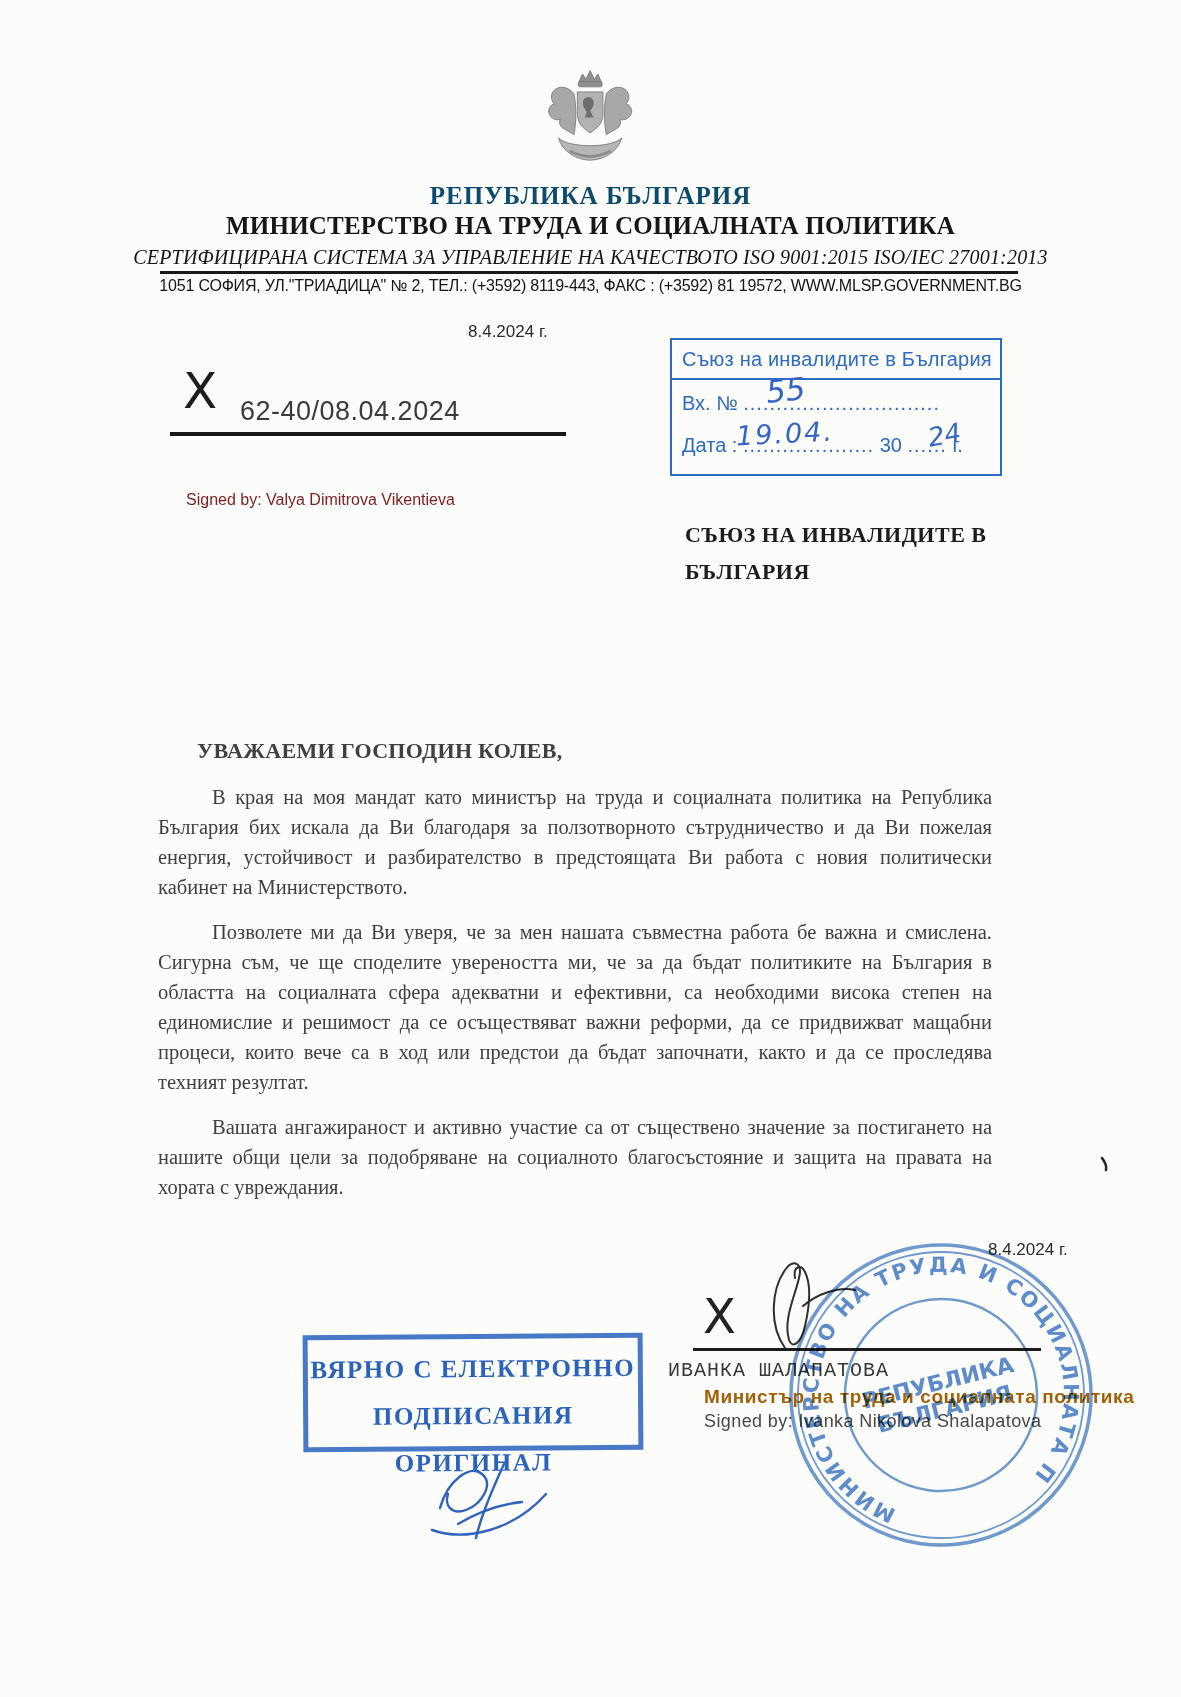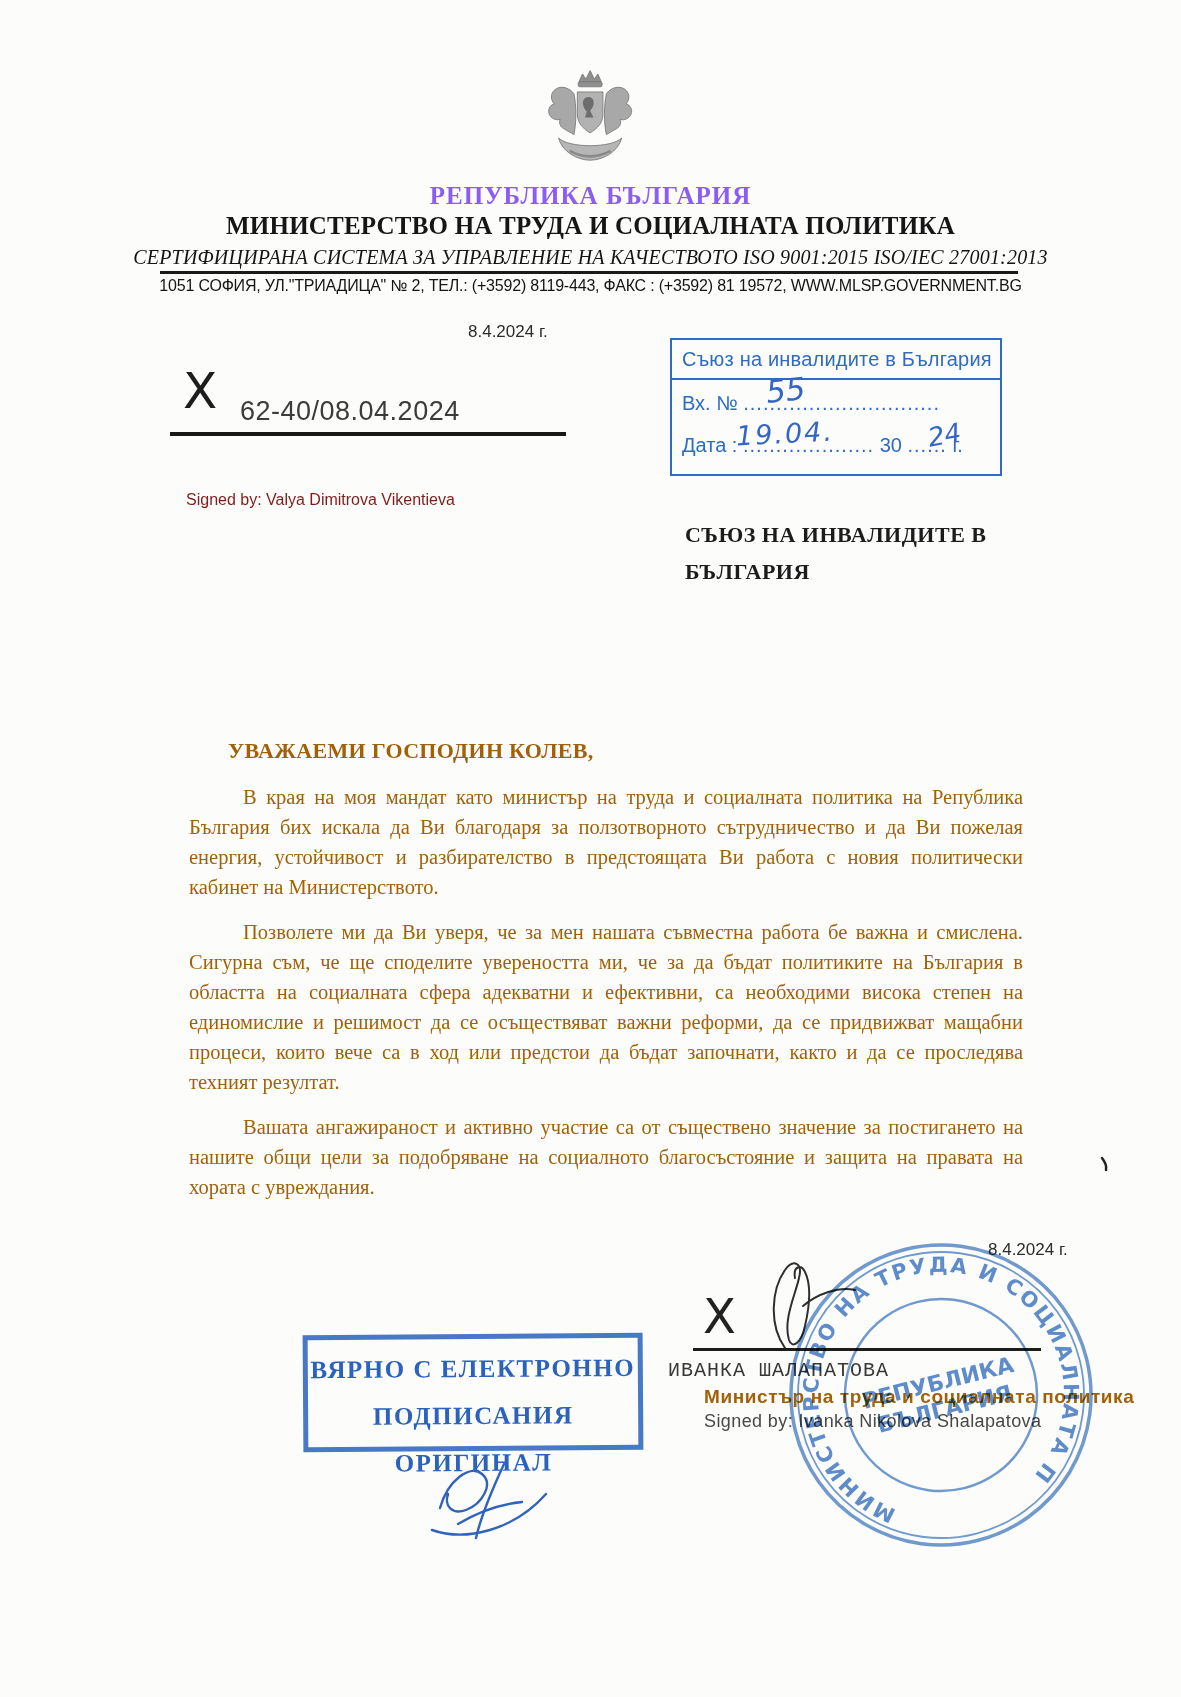--- a/index.html
+++ b/index.html
@@ -2,21 +2,21 @@
 <html><head>
 <meta charset="utf-8">
 <style>
   html,body{margin:0;padding:0;background:#e8e8e8;}
   #page{position:relative;width:1181px;height:1697px;margin:0 auto;background:#fcfcfb;
         font-family:"Liberation Serif",serif;color:#1b1b1b;overflow:hidden;}
 
   
   .coat{position:absolute;left:50%;transform:translateX(-50%);top:68px;}
   .hdr-country{position:absolute;left:0;top:182px;width:100%;text-align:center;
-       font-weight:bold;font-size:25px;letter-spacing:1px;color:#8b5cf6;}
+       font-weight:bold;font-size:25px;letter-spacing:1px;color:#0c4a6e;}
   .hdr-ministry{position:absolute;left:0;top:212px;width:100%;text-align:center;
        font-weight:bold;font-size:25px;letter-spacing:.2px;color:#161616;}
   .hdr-cert{position:absolute;left:0;top:246px;width:100%;text-align:center;
        font-style:italic;font-size:20px;letter-spacing:.2px;color:#141414;}
   .hdr-rule{position:absolute;left:160px;top:271px;width:858px;height:3px;background:#1a1a1a;}
   .hdr-contact{position:absolute;left:0;top:277px;width:100%;text-align:center;
        font-family:"Liberation Sans",sans-serif;font-size:16px;color:#151515;letter-spacing:-.2px;}
 
   
   .date-top{position:absolute;left:468px;top:322px;font-family:"Liberation Sans",sans-serif;
@@ -41,22 +41,22 @@
   .hand{position:absolute;font-family:"DejaVu Sans",sans-serif;font-style:italic;color:#3465c6;}
   .hand-no{left:94px;top:32px;font-size:31px;transform:rotate(-6deg);}
   .hand-date{left:64px;top:78px;font-size:27px;transform:rotate(-3deg);letter-spacing:2px;}
   .hand-year{left:256px;top:80px;font-size:26px;transform:rotate(-10deg);}
 
   
   .recipient{position:absolute;left:685px;top:516px;font-weight:bold;font-size:22px;
        line-height:37px;letter-spacing:.5px;color:#1c1c1c;}
 
   
-  .body{position:absolute;left:174px;top:736px;width:864px;text-align:justify;
-       font-size:20.5px;line-height:30px;color:#a16207;}
+  .body{position:absolute;left:143px;top:736px;width:864px;text-align:justify;
+       font-size:20.5px;line-height:30px;color:#404040;}
   .body p{margin:15px;text-indent:54px;}
   .salutation{font-weight:bold;font-size:22px;letter-spacing:.3px;margin:0 0 16px 0 !important;}
 
   
   .date2{position:absolute;left:988px;top:1240px;font-family:"Liberation Sans",sans-serif;
        font-size:17px;color:#2c2c2c;}
   .sig-x{position:absolute;left:703px;top:1292px;font-family:"DejaVu Sans",sans-serif;
        font-size:48px;color:#222;line-height:1;}
   .sig-scribble{position:absolute;left:755px;top:1256px;}
   .sig-line{position:absolute;left:693px;top:1348px;width:348px;height:3px;background:#1c1c1c;}

